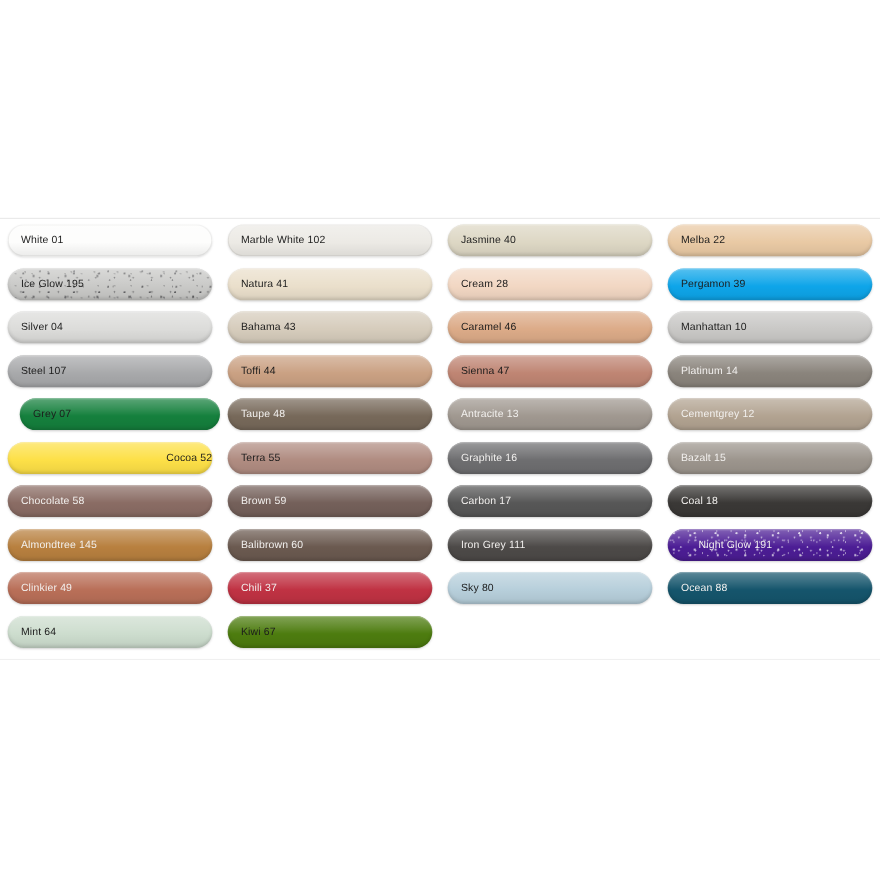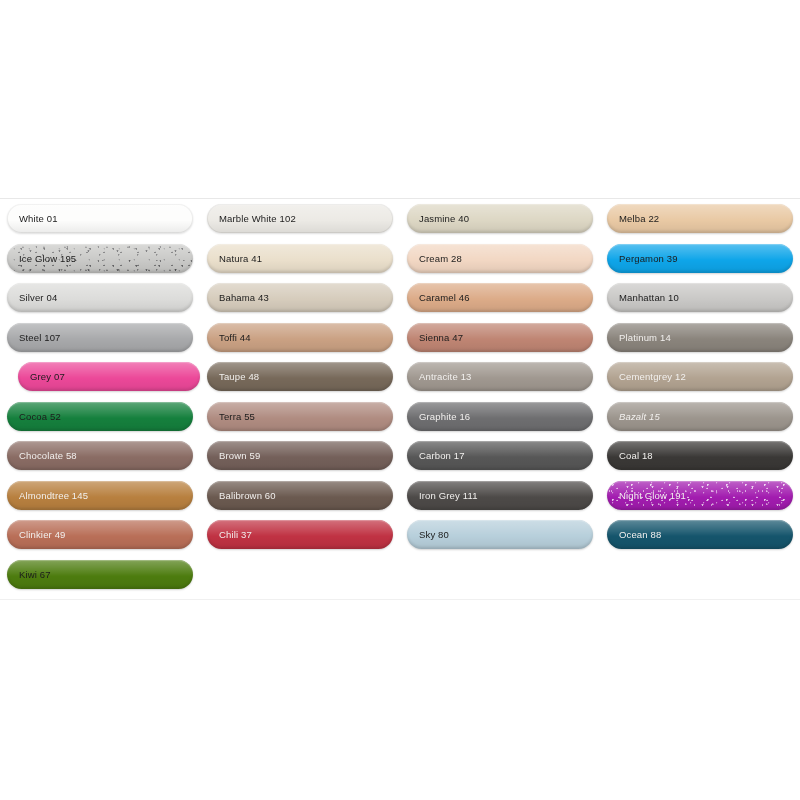--- a/index.html
+++ b/index.html
@@ -218,21 +218,21 @@
           <span class="swatch-label label-dark">Sienna 47</span>
         </div>
       </div>
       <div class="swatch-cell">
         <div class="swatch-pill" style="background: rgb(138, 132, 124);">
           <div class="swatch-sheen"></div>
           <span class="swatch-label label-light">Platinum 14</span>
         </div>
       </div>
       <div class="swatch-cell">
-        <div class="swatch-pill" style="background: #ec4899; margin-left: 18px;">
+        <div class="swatch-pill" style="background: #15803d; margin-left: 18px;">
           <div class="swatch-sheen"></div>
           <span class="swatch-label label-dark">Grey 07</span>
         </div>
       </div>
       <div class="swatch-cell">
         <div class="swatch-pill" style="background: rgb(119, 105, 90);">
           <div class="swatch-sheen"></div>
           <span class="swatch-label label-light">Taupe 48</span>
         </div>
       </div>
@@ -242,39 +242,39 @@
           <span class="swatch-label label-light">Antracite 13</span>
         </div>
       </div>
       <div class="swatch-cell">
         <div class="swatch-pill" style="background: rgb(178, 163, 145);">
           <div class="swatch-sheen"></div>
           <span class="swatch-label label-light">Cementgrey 12</span>
         </div>
       </div>
       <div class="swatch-cell">
-        <div class="swatch-pill" style="background: #15803d;">
+        <div class="swatch-pill" style="background: #fde047; justify-content: flex-end;">
           <div class="swatch-sheen"></div>
           <span class="swatch-label label-dark">Cocoa 52</span>
         </div>
       </div>
       <div class="swatch-cell">
         <div class="swatch-pill" style="background: rgb(176, 140, 129);">
           <div class="swatch-sheen"></div>
           <span class="swatch-label label-dark">Terra 55</span>
         </div>
       </div>
       <div class="swatch-cell">
         <div class="swatch-pill" style="background: rgb(110, 110, 112);">
           <div class="swatch-sheen"></div>
           <span class="swatch-label label-light">Graphite 16</span>
         </div>
       </div>
       <div class="swatch-cell">
-        <div class="swatch-pill" style="background: rgb(156, 149, 141); font-style: italic;">
+        <div class="swatch-pill" style="background: rgb(156, 149, 141);">
           <div class="swatch-sheen"></div>
           <span class="swatch-label label-light">Bazalt 15</span>
         </div>
       </div>
       <div class="swatch-cell">
         <div class="swatch-pill" style="background: rgb(138, 108, 100);">
           <div class="swatch-sheen"></div>
           <span class="swatch-label label-light">Chocolate 58</span>
         </div>
       </div>
@@ -308,21 +308,21 @@
           <span class="swatch-label label-light">Balibrown 60</span>
         </div>
       </div>
       <div class="swatch-cell">
         <div class="swatch-pill" style="background: rgb(77, 74, 72);">
           <div class="swatch-sheen"></div>
           <span class="swatch-label label-light">Iron Grey 111</span>
         </div>
       </div>
       <div class="swatch-cell">
-        <div class="swatch-pill" style="background: #a21caf;">
+        <div class="swatch-pill" style="background: #4c1d95; padding-left: 16px;">
           <div class="swatch-speckle speckle-light"></div>
           <div class="swatch-sheen"></div>
           <span class="swatch-label label-light">Night Glow 191</span>
         </div>
       </div>
       <div class="swatch-cell">
         <div class="swatch-pill" style="background: rgb(185, 111, 88);">
           <div class="swatch-sheen"></div>
           <span class="swatch-label label-light">Clinkier 49</span>
         </div>
@@ -336,20 +336,26 @@
       <div class="swatch-cell">
         <div class="swatch-pill" style="background: rgb(183, 207, 219);">
           <div class="swatch-sheen"></div>
           <span class="swatch-label label-dark">Sky 80</span>
         </div>
       </div>
       <div class="swatch-cell">
         <div class="swatch-pill" style="background: rgb(21, 85, 108);">
           <div class="swatch-sheen"></div>
           <span class="swatch-label label-light">Ocean 88</span>
+        </div>
+      </div>
+      <div class="swatch-cell">
+        <div class="swatch-pill" style="background: rgb(205, 221, 206);">
+          <div class="swatch-sheen"></div>
+          <span class="swatch-label label-dark">Mint 64</span>
         </div>
       </div>
       <div class="swatch-cell">
         <div class="swatch-pill" style="background: #4d7c0f;">
           <div class="swatch-sheen"></div>
           <span class="swatch-label label-dark">Kiwi 67</span>
         </div>
       </div>
     </div>
 </div>

